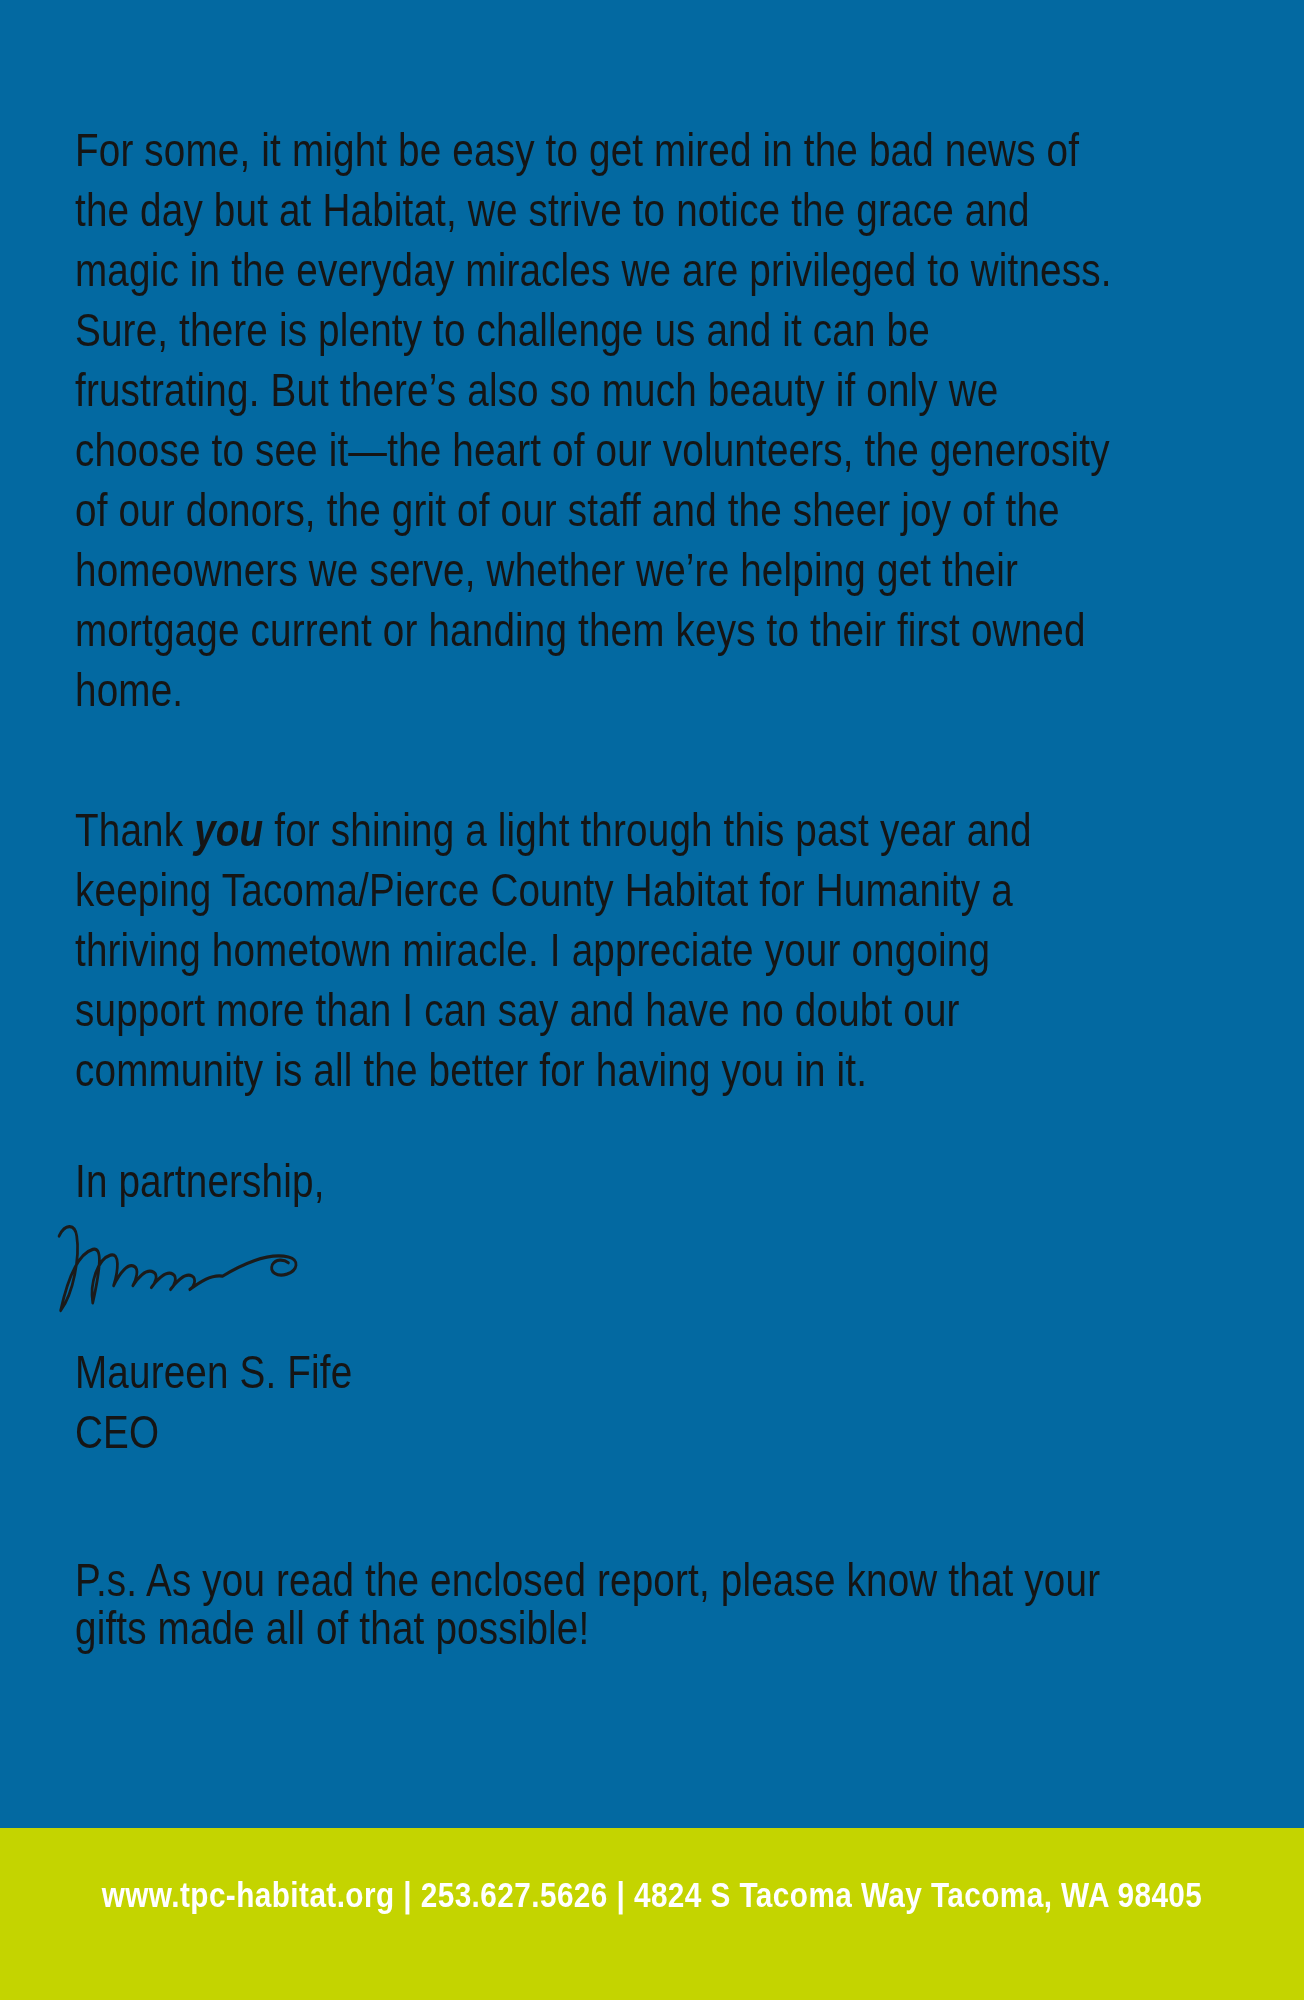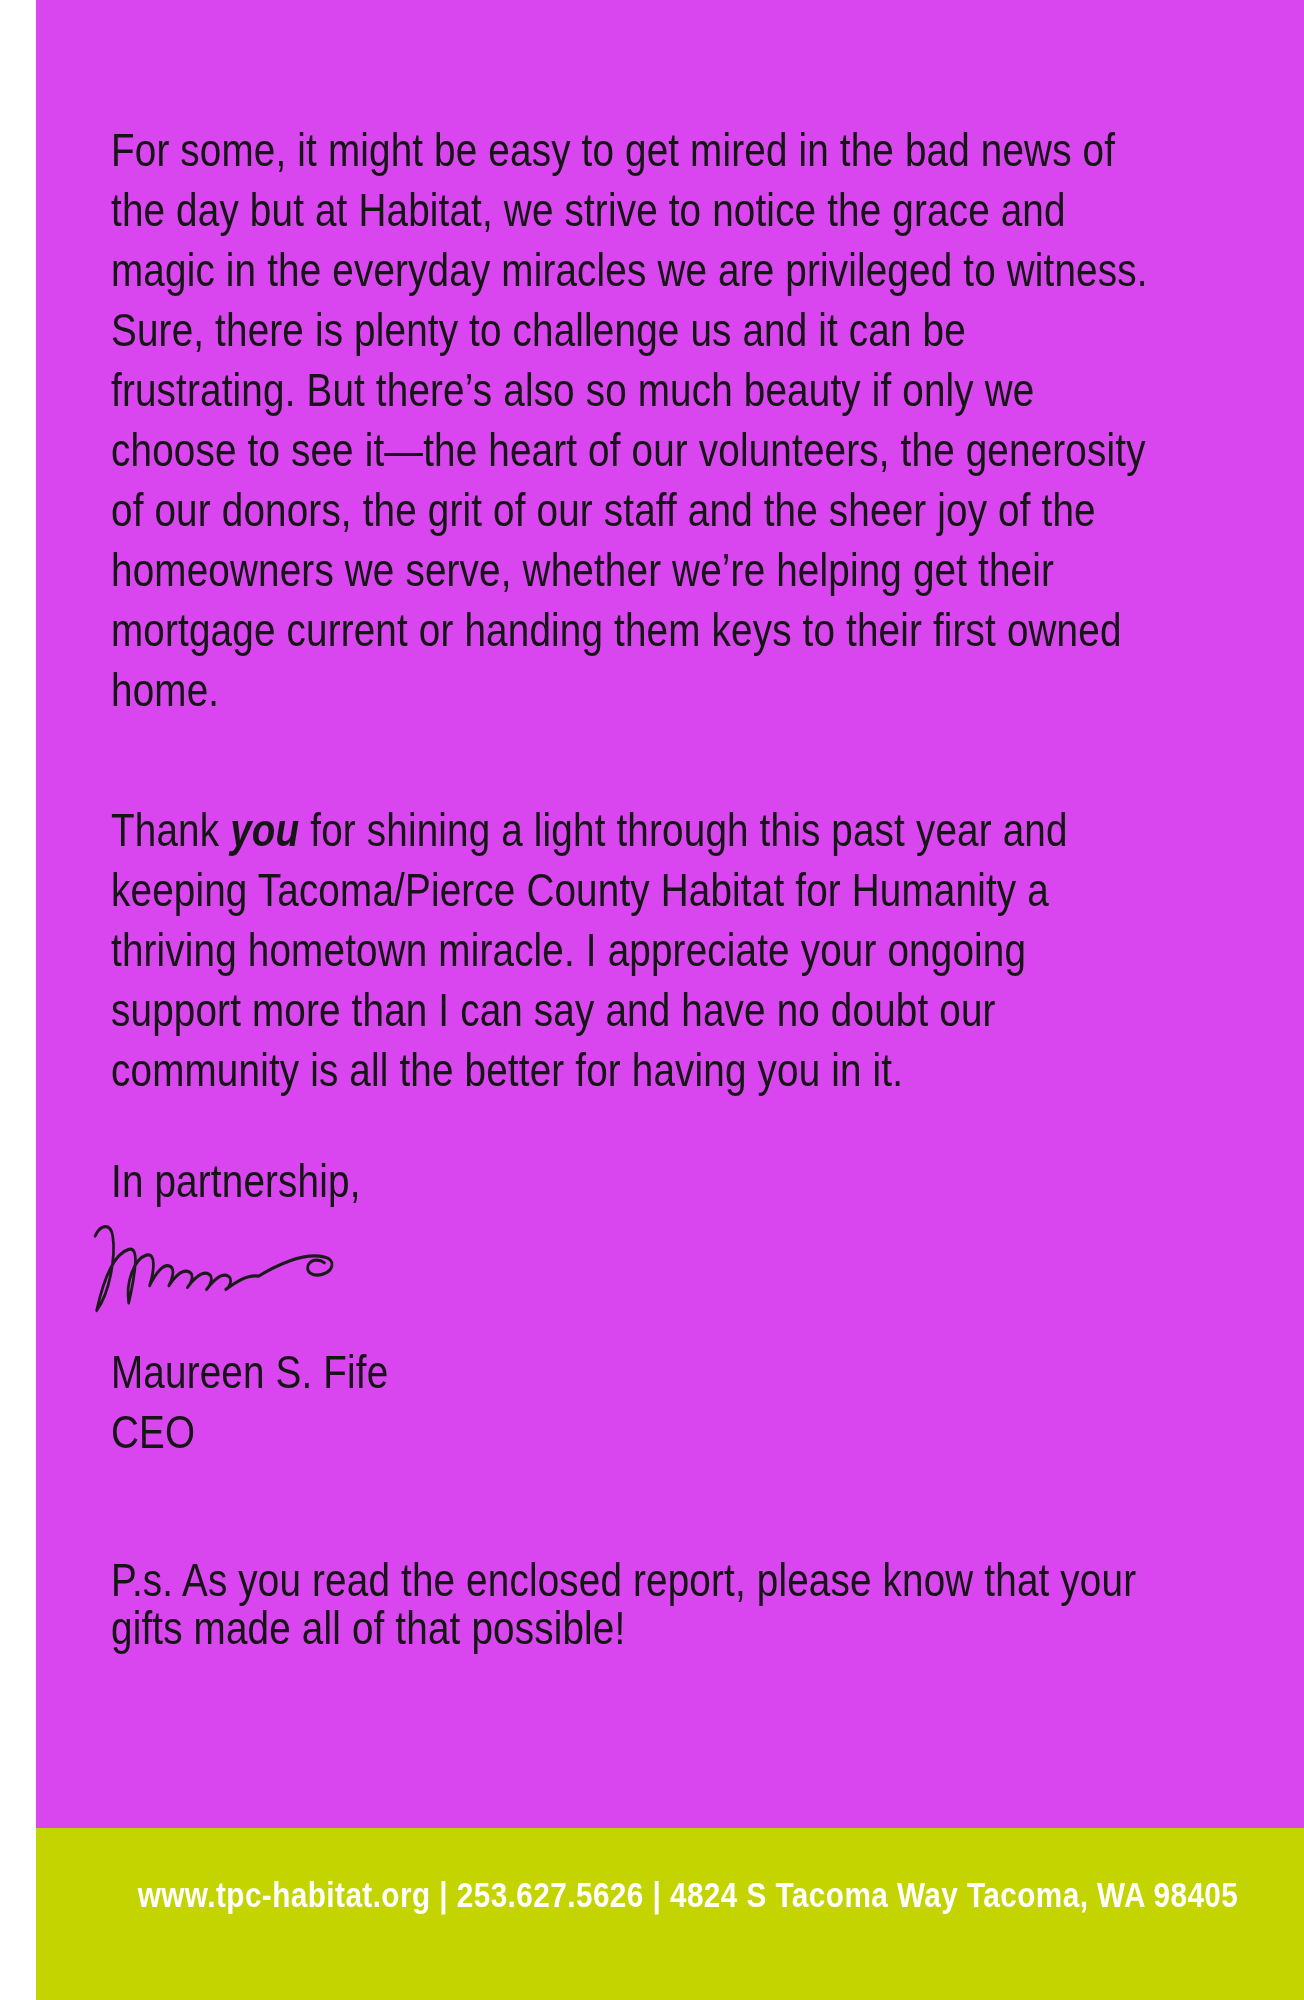--- a/index.html
+++ b/index.html
@@ -3,21 +3,21 @@
 <meta charset="utf-8">
 <style>
   html, body { margin: 0; padding: 0; }
   body {
     width: 1304px; height: 2000px;
     background: #ffffff;
     font-family: "Liberation Sans", sans-serif;
     position: relative;
     overflow: hidden;
   }
-  .page { position: absolute; inset: 0; background: #d946ef; margin-left: 36px; }
+  .page { position: absolute; inset: 0; background: #0369a1; }
 
   .content {
     position: absolute;
     left: 75px; top: 120px;
     width: 1400px;
     transform: scaleX(0.84);
     transform-origin: 0 0;
     font-size: 46px;
     line-height: 60px;
     color: #151515;

